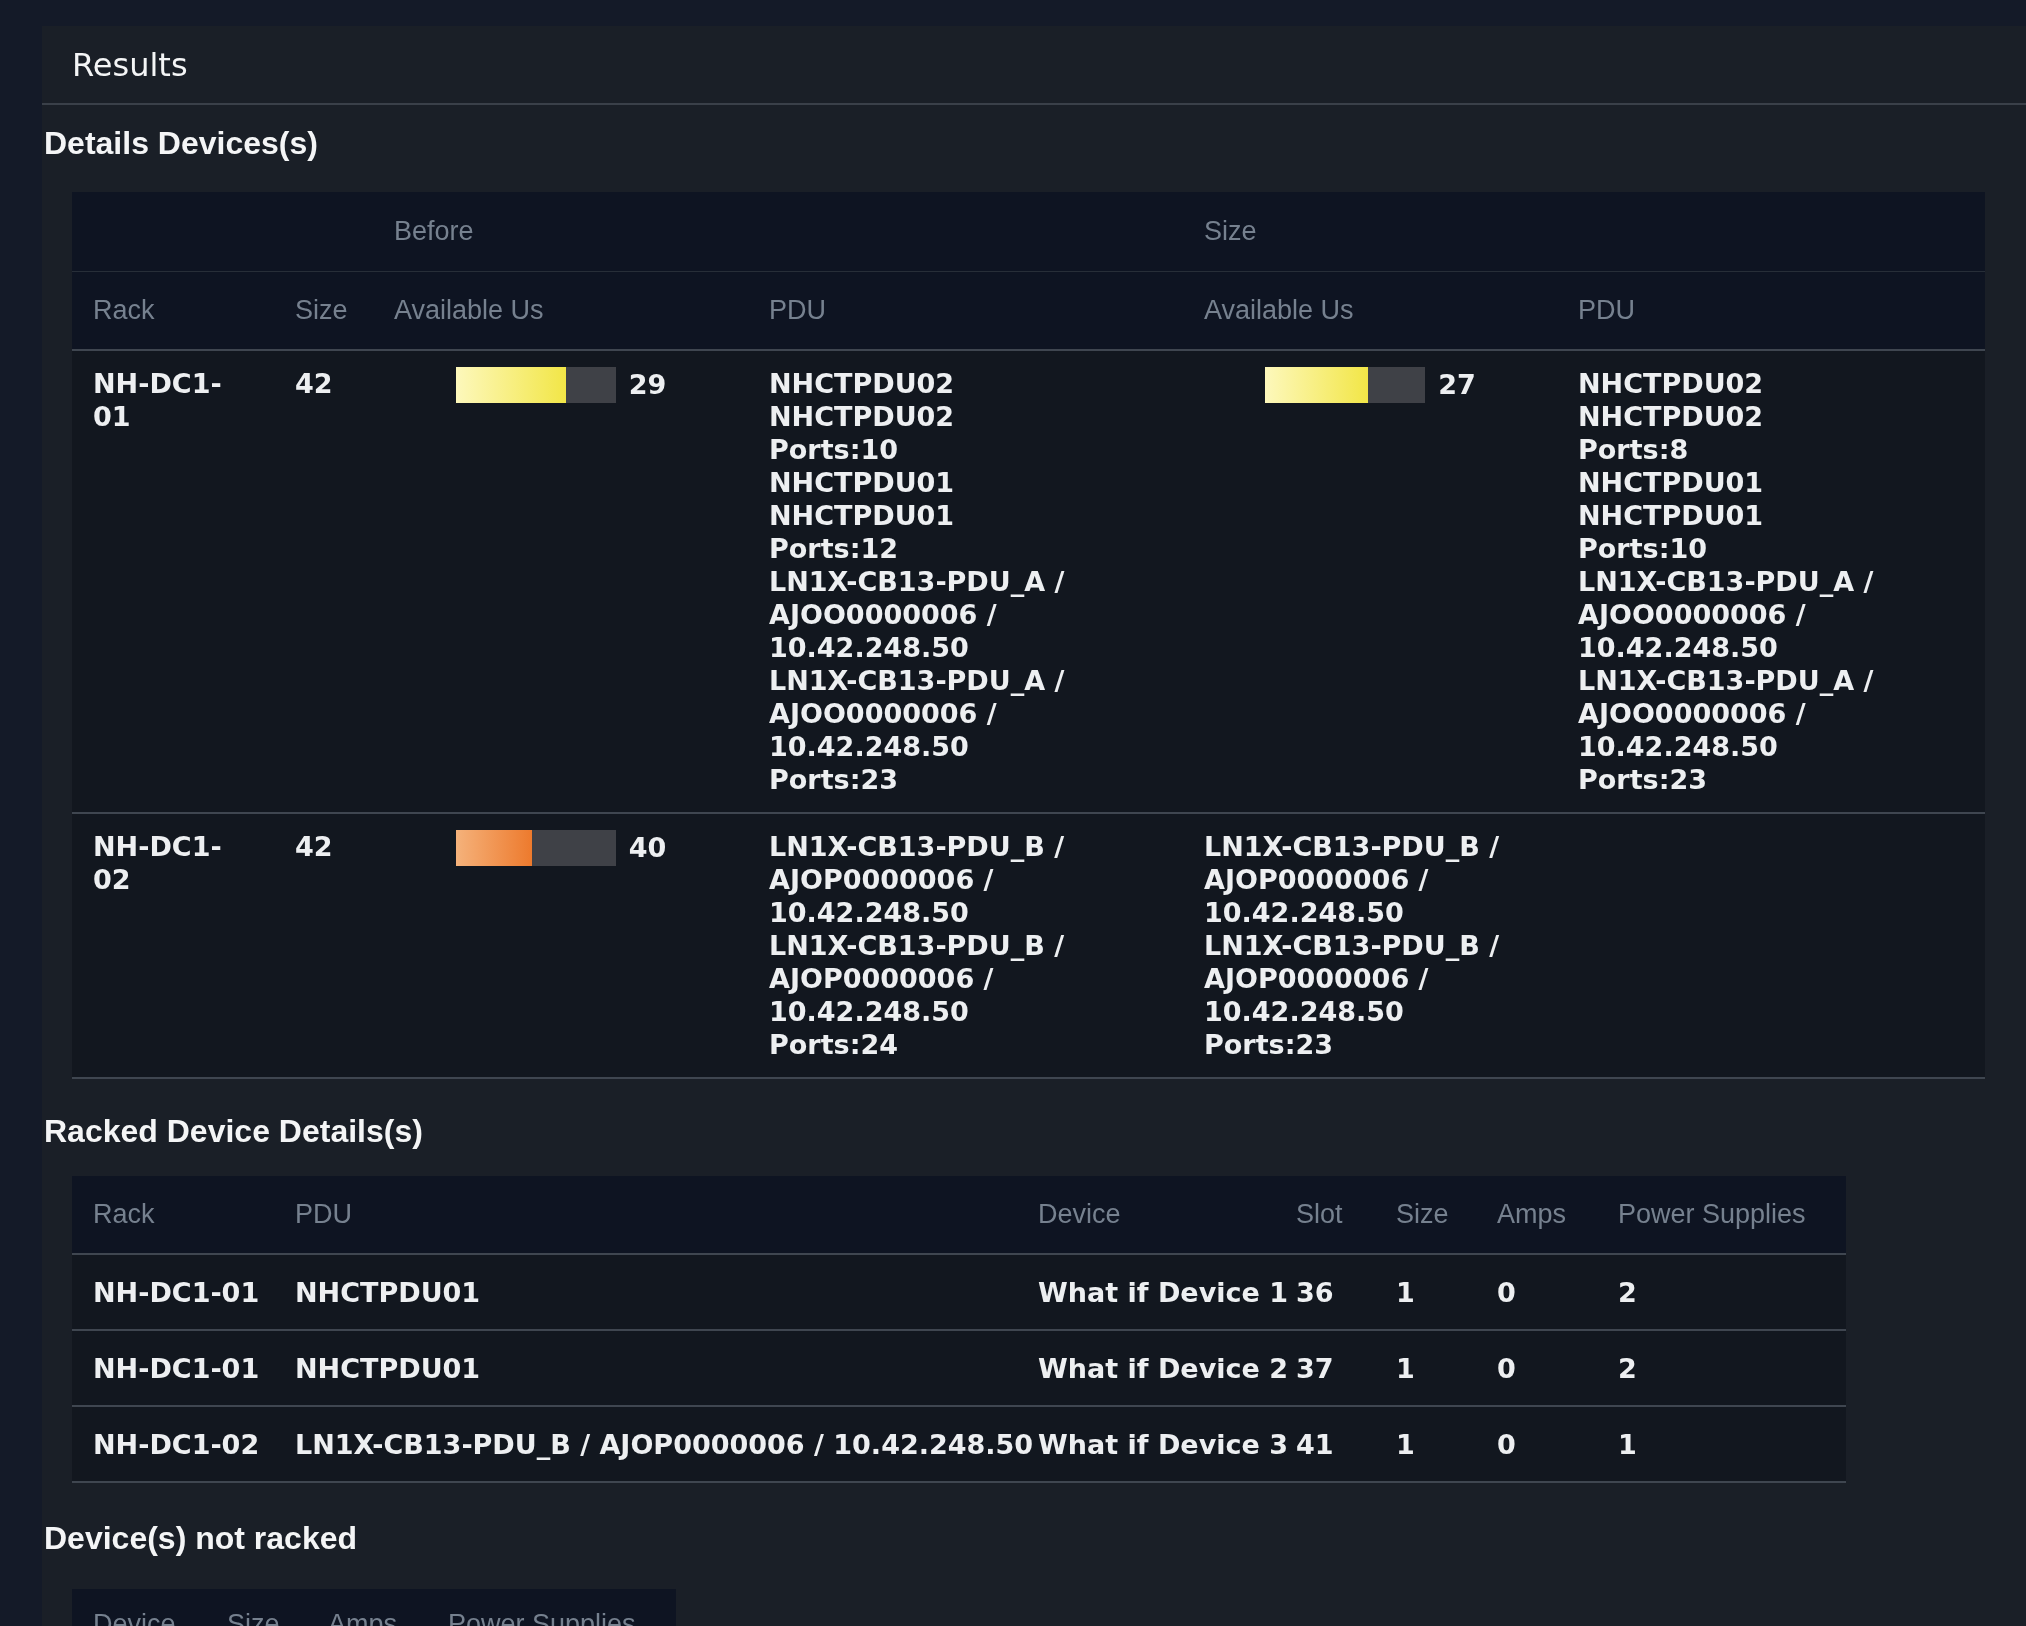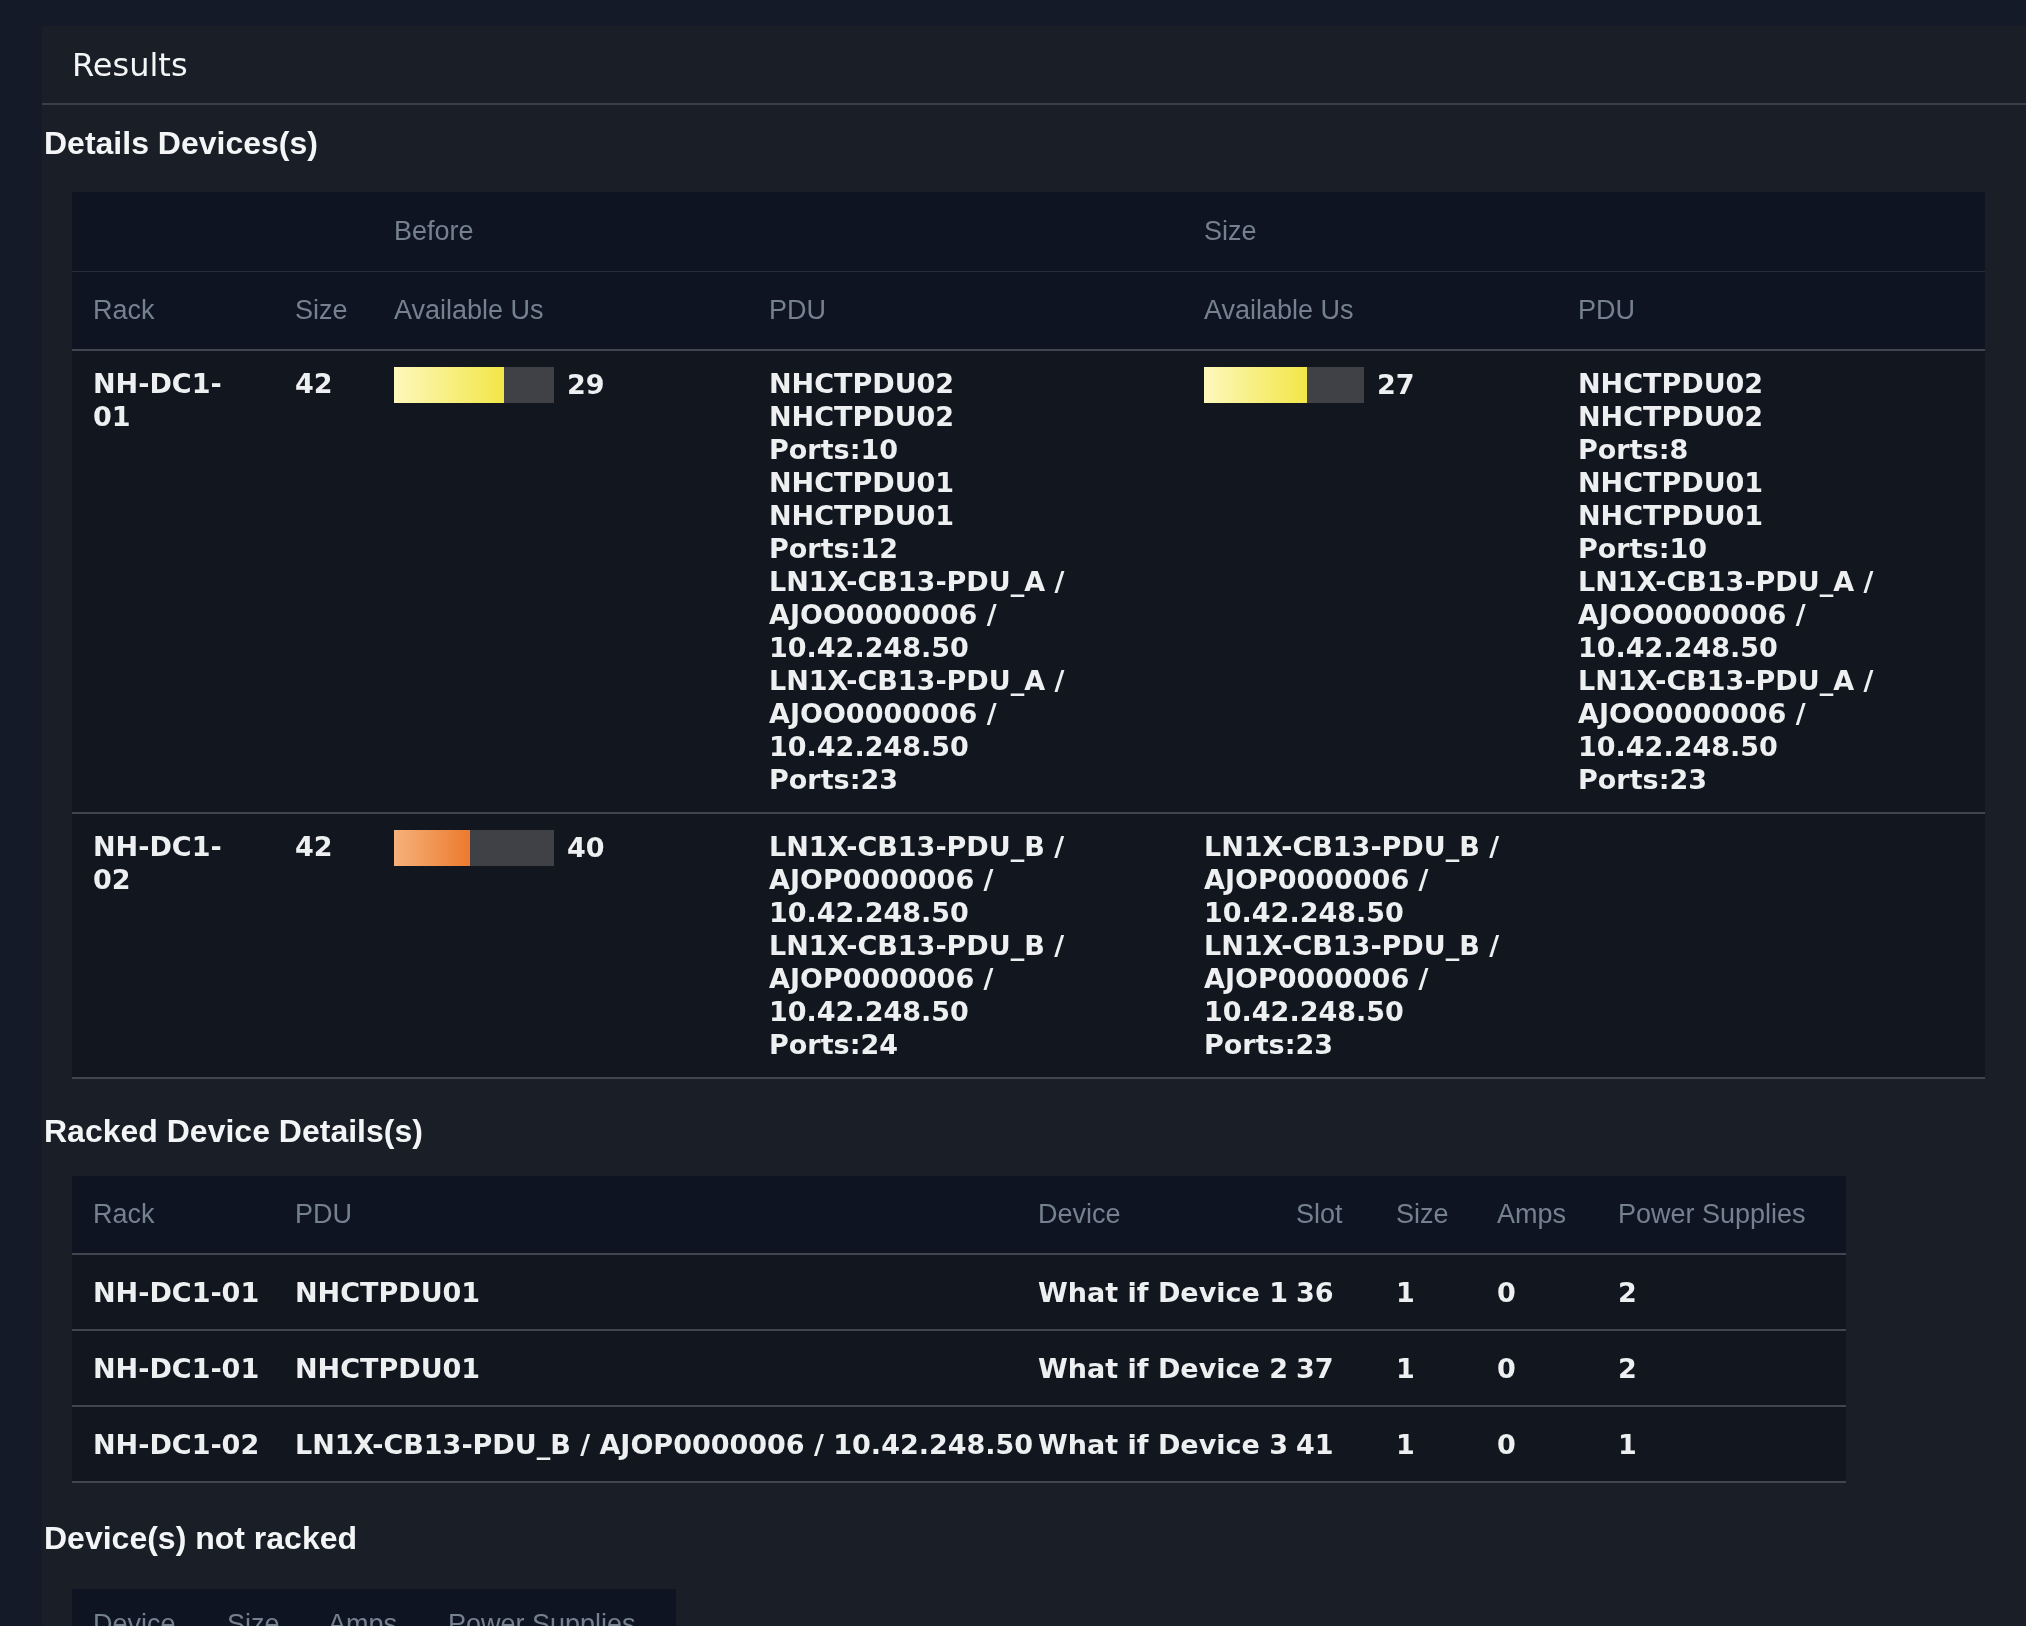--- a/index.html
+++ b/index.html
@@ -84,21 +84,21 @@
   .td{
     padding:0 20px 0 21px;
     line-height:33px;font-size:27px;
     white-space:pre-wrap;word-break:break-word;
     color:var(--body_text);
     font-weight:bold;
   }
   .row-center{height:76px;align-items:center;}
   .row-center .td{white-space:nowrap;}
 
-  .avail-cell{display:flex;align-items:flex-start;gap:13px;}
+  .avail-cell{display:flex;align-items:flex-start;gap:13px;justify-content:center;}
   .bar-track{
     width:160px;height:36px;flex:0 0 auto;
     background:var(--bar_track);
   }
   .bar-fill{height:100%;}
   .bar-yellow{background:linear-gradient(90deg,var(--bar_yellow_from),var(--bar_yellow_to));}
   .bar-orange{background:linear-gradient(90deg,var(--bar_orange_from),var(--bar_orange_to));}
   .bar-num{line-height:36px;}
 
   .empty-row{height:60px;background:var(--row_bg);}

